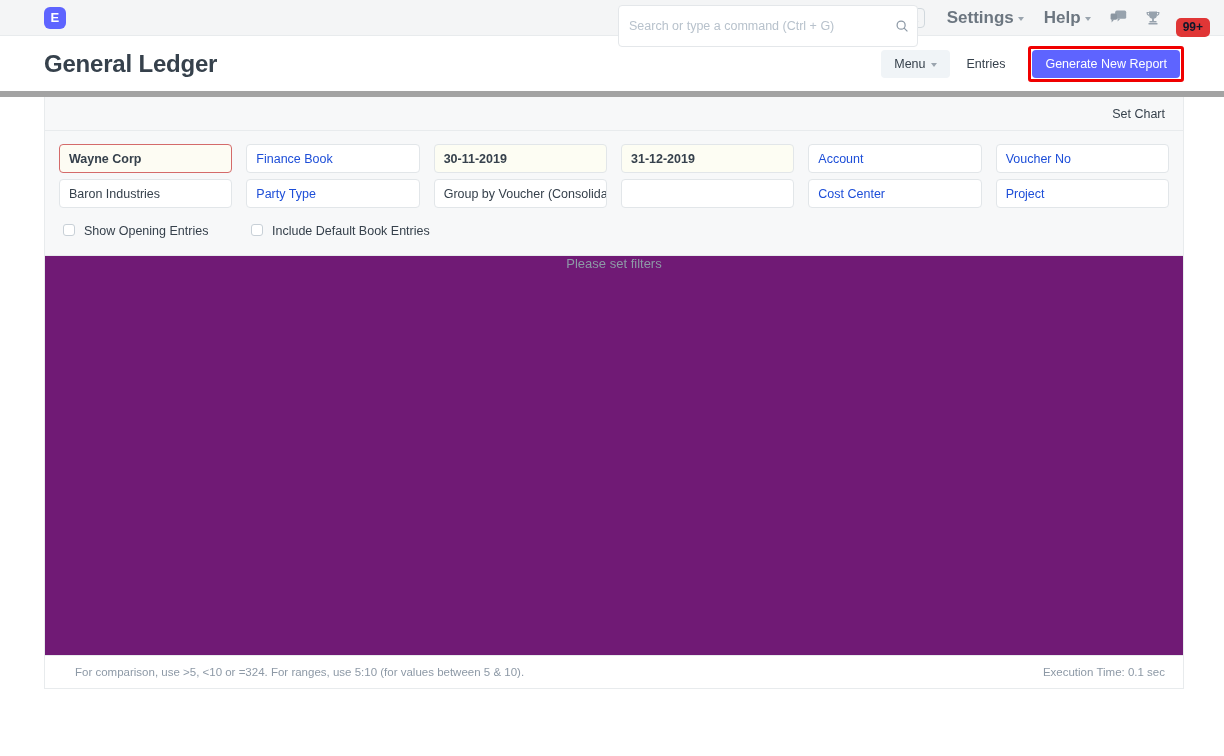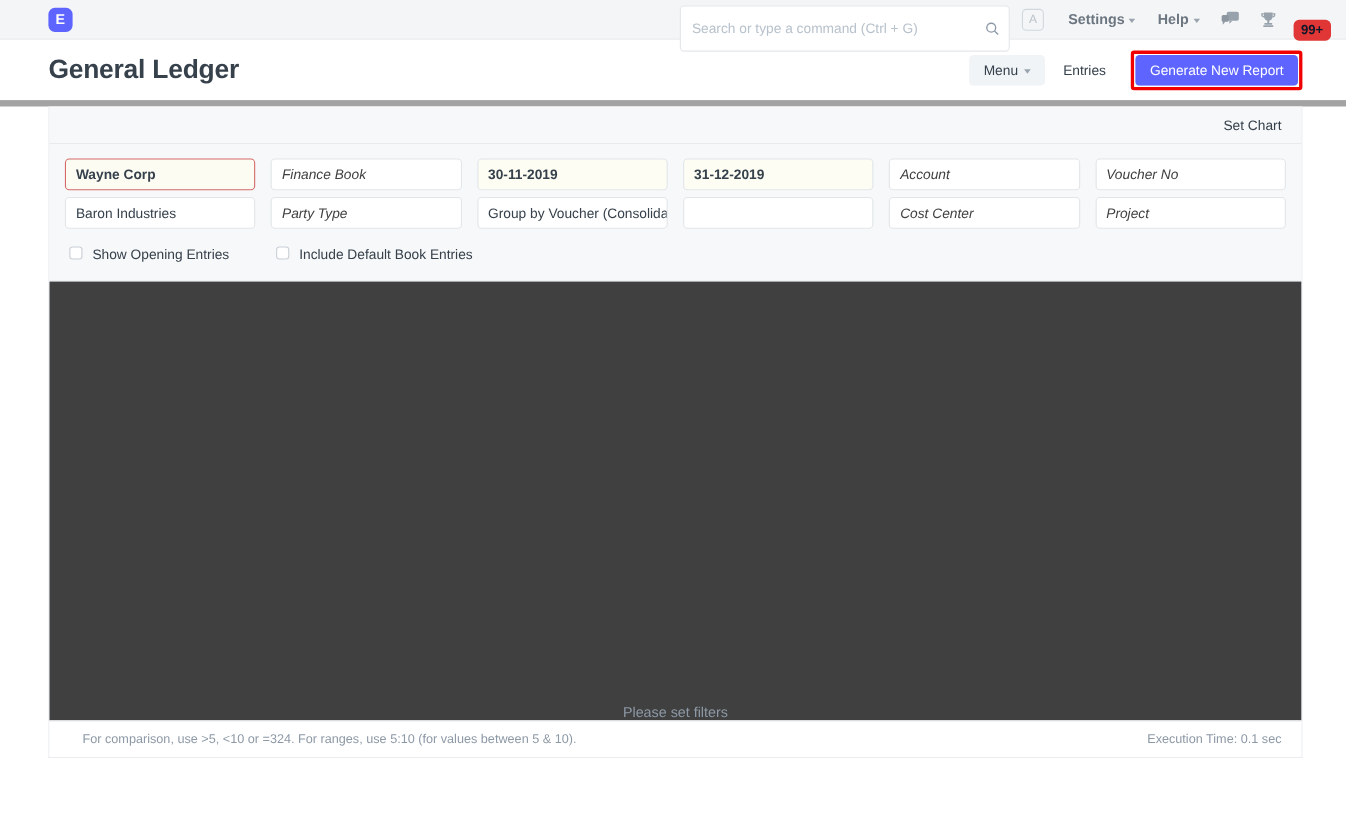--- a/index.html
+++ b/index.html
@@ -59,21 +59,21 @@
   }
   .avatar-box {
     width: 20px; height: 20px;
     border: 1px solid #d1d8dd;
     border-radius: 4px;
     display: flex; align-items: center; justify-content: center;
     font-size: 11px; color: #b9c2cb;
     margin-right: 12px;
   }
   .nav-link {
-    font-size: 13px;
+    font-size: 17px;
     font-weight: bold;
     color: #6c7680;
     display: flex; align-items: center;
     gap: 4px;
     padding: 0 10px;
     cursor: pointer;
     white-space: nowrap;
   }
   .caret {
     width: 0; height: 0;
@@ -196,21 +196,21 @@
     background: #fff;
     font-size: 12.5px;
     color: #36414c;
     display: flex;
     align-items: center;
     padding: 0 9px;
     overflow: hidden;
     white-space: nowrap;
     cursor: text;
   }
-  .fld.ph { color: #404040; font-style: italic; }
+  .fld.ph { color: #1d4ed8; }
   .fld.date { background: #fdfdf3; font-weight: bold; }
   .fld.invalid {
     border: 1px solid #d46a6a;
     background: #fdfcf3;
     font-weight: bold;
   }
   .check-row {
     display: flex;
     padding: 8px 0 4px 4px;
   }
@@ -234,23 +234,23 @@
   .check-lbl {
     font-size: 12.5px;
     color: #36414c;
     line-height: 1.55;
   }
 
   
   .result-area {
     height: 399px;
     display: flex;
-    align-items: flex-end;
+    align-items: flex-start;
     justify-content: center;
-    background: #404040;
+    background: #701a75;
   }
   .empty-msg {
     font-size: 13px;
     color: #8d99a6;
   }
 
   
   .card-footer {
     border-top: 1px solid #e8ebed;
     height: 33px;

